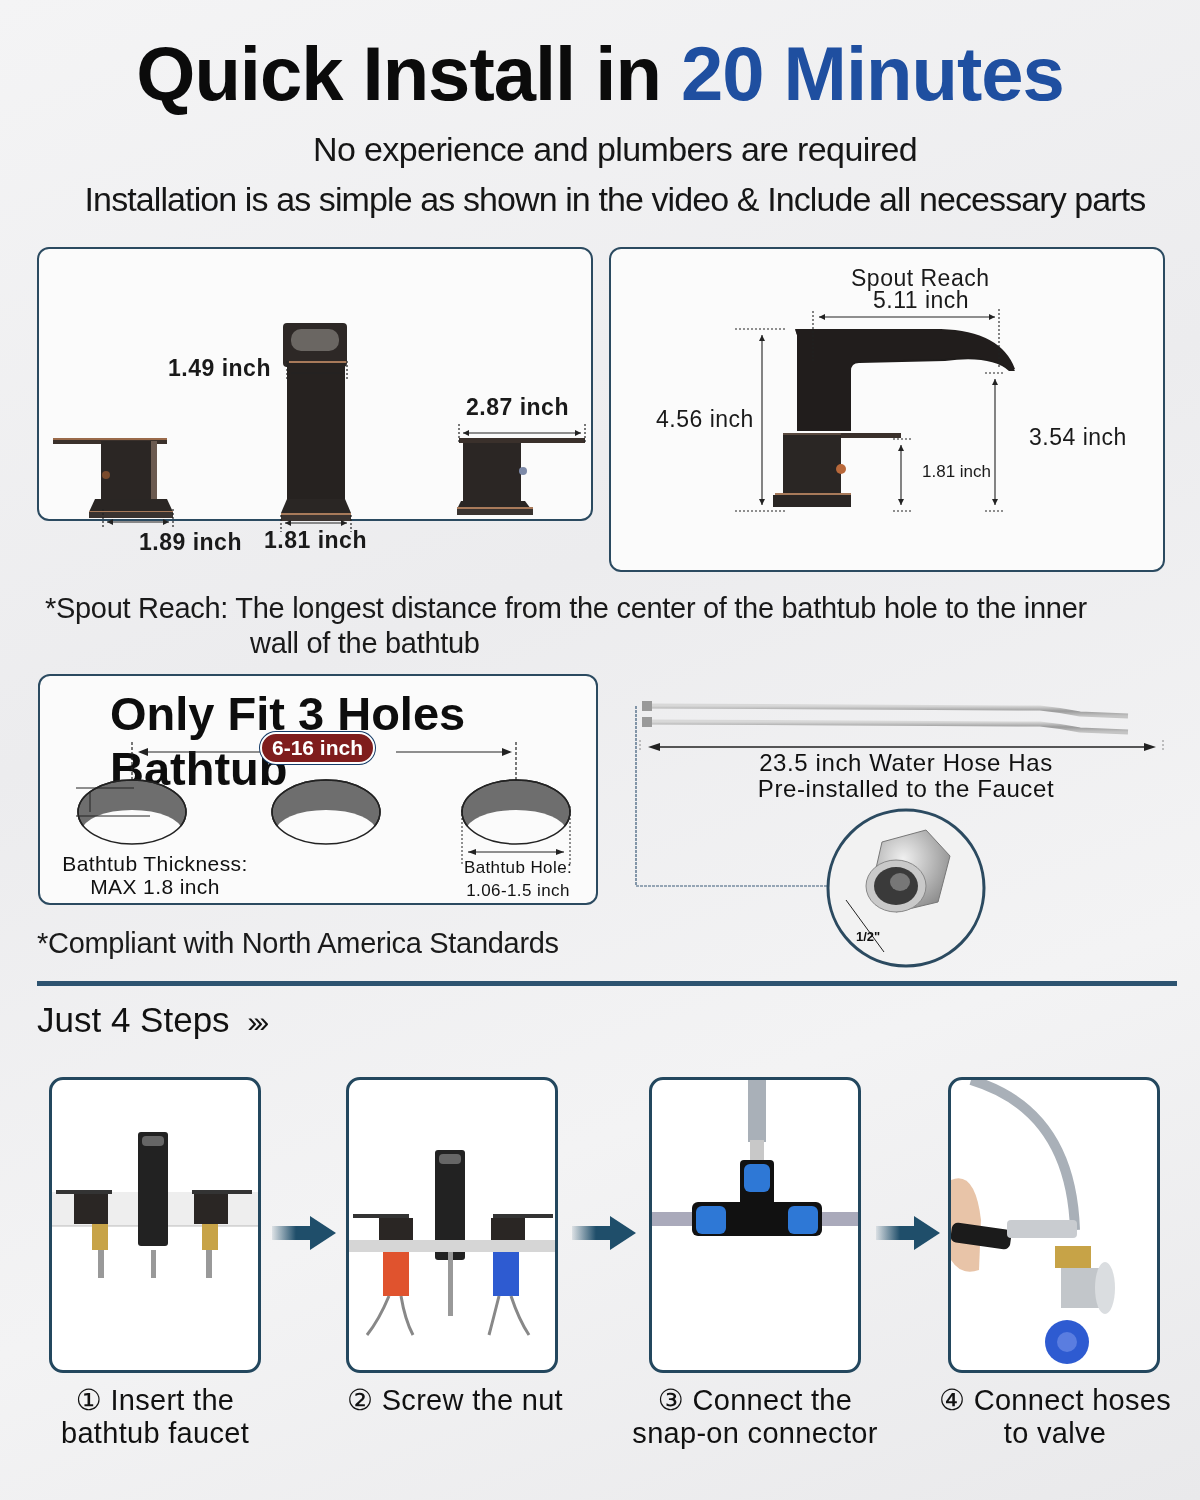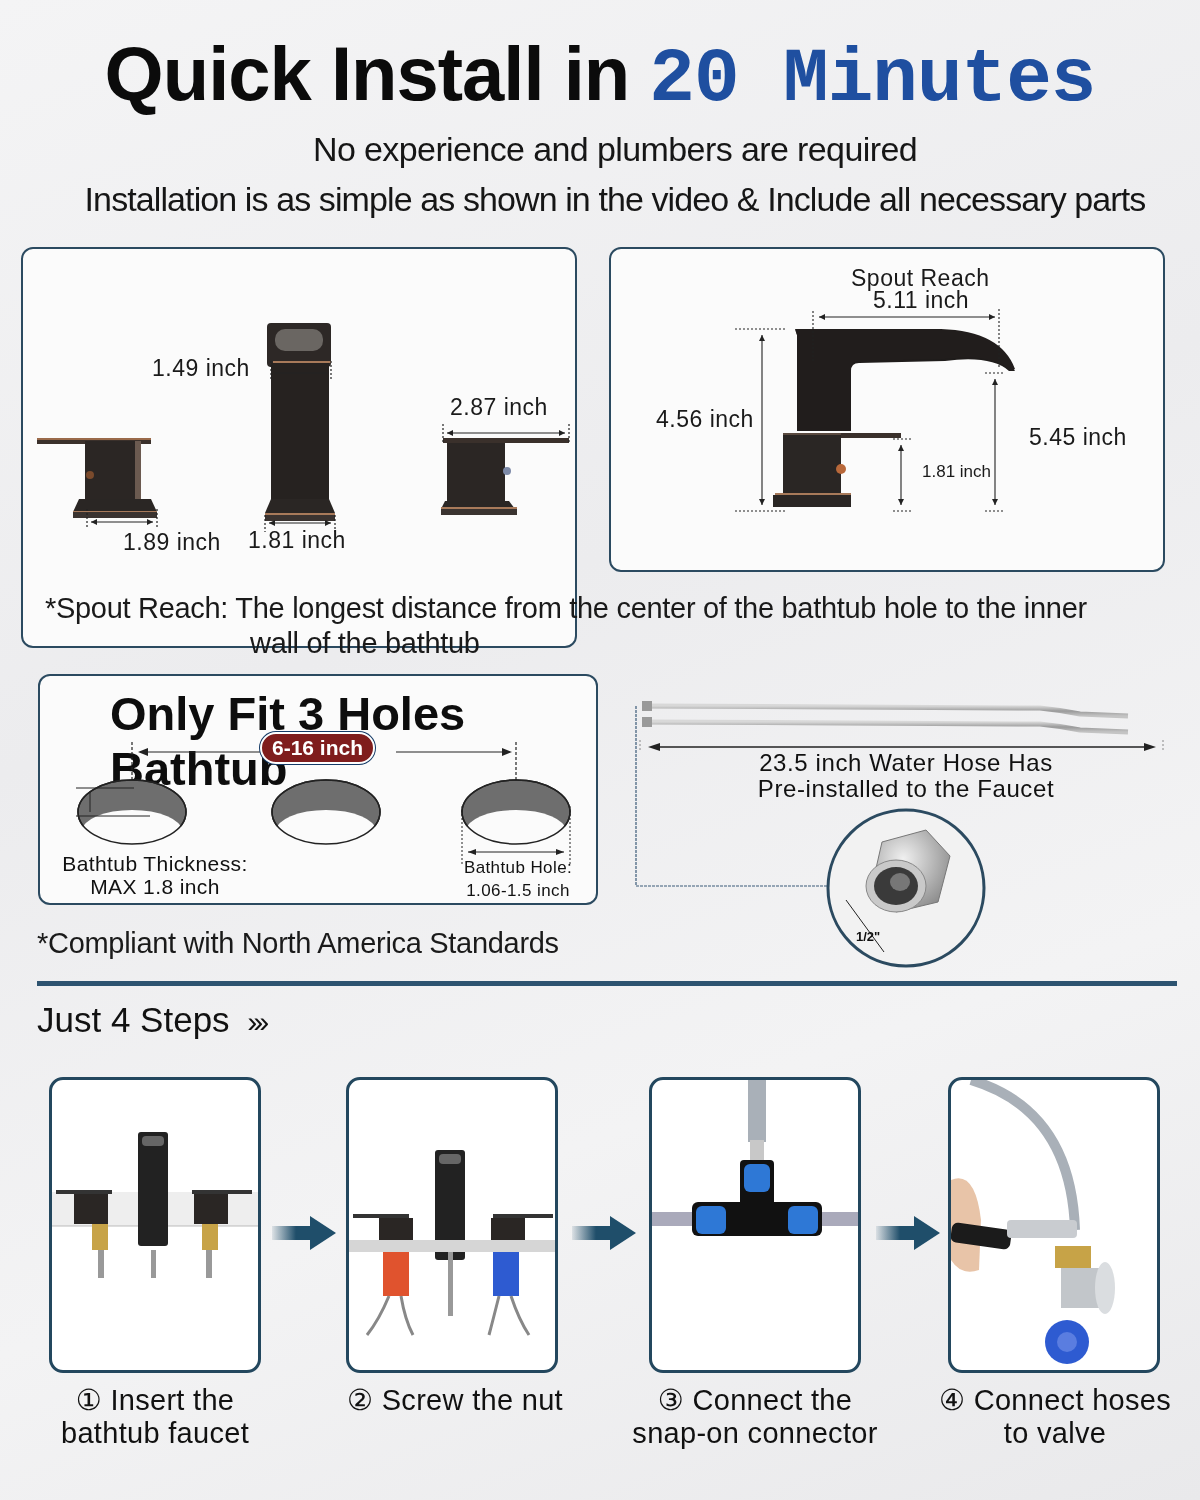--- a/index.html
+++ b/index.html
@@ -9,21 +9,21 @@
       font-family: "Liberation Sans", sans-serif;
       color: #111;
       position: relative;
     }
     .abs { position: absolute; }
     .title {
       left: 0; width: 1200px; top: 30px; text-align: center;
       font-family: "Liberation Sans", sans-serif; font-weight: bold;
       font-size: 76px; letter-spacing: -1px; color: #0b0b0b;
     }
-    .title .accent { color: #1f4fa0; font-family: Liberation Mono, monospace; }
+    .title .accent { color: #1f4fa0; }
     .sub1 { left: 0; width: 1230px; top: 130px; text-align: center; font-size: 34px; color: #161616; letter-spacing: -0.6px; }
     .sub2 { left: 0; width: 1230px; top: 180px; text-align: center; font-size: 34px; color: #161616; letter-spacing: -0.9px; }
 
     .card {
       position: absolute; background: #fbfbfb; border: 2px solid #2b4a60; border-radius: 12px;
     }
     .dim { font-size: 23px; color: #1a1a1a; letter-spacing: 0.5px; white-space: nowrap; }
     .dim-sm { font-size: 17px; color: #1a1a1a; white-space: nowrap; }
 
     .note { font-size: 29px; color: #1a1a1a; letter-spacing: -0.3px; }
@@ -44,21 +44,21 @@
   </style>
 </head>
 <body>
 
 <div class="abs title">
   <span>Quick Install in </span><span class="accent">20 Minutes</span>
 </div>
 <div class="abs sub1">No experience and plumbers are required</div>
 <div class="abs sub2">Installation is as simple as shown in the video &amp; Include all necessary parts</div>
 
-<div class="card" style="left:21px; top:247px; width:556px; height:401px;">
+<div class="card" style="left:37px; top:247px; width:556px; height:274px;font-weight:bold;">
   <svg width="556" height="325" style="position:absolute;left:0;top:0">
 
     <rect x="14" y="190" width="114" height="5" fill="#3a302b"></rect>
     <rect x="14" y="189" width="114" height="2" fill="#9a6a4a"></rect>
     <rect x="62" y="192" width="54" height="58" fill="#2b2624"></rect>
     <rect x="112" y="192" width="6" height="58" fill="#6b5a50"></rect>
     <circle cx="67" cy="226" r="4" fill="#7a4a2c"></circle>
     <polygon points="56,250 128,250 134,263 50,263" fill="#2a2624"></polygon>
     <rect x="50" y="262" width="84" height="2" fill="#a87a5a"></rect>
     <rect x="50" y="263" width="84" height="6" fill="#3a3330"></rect>
@@ -138,21 +138,21 @@
         <polygon points="151,256 148,250 154,250"></polygon>
       <polygon points="290,196 287,202 293,202"></polygon>
         <polygon points="290,256 287,250 293,250"></polygon>
       <polygon points="384,130 381,136 387,136"></polygon>
         <polygon points="384,256 381,250 387,250"></polygon>
     </g>
   </svg>
   <div class="abs dim" style="left:240px; top:16px;">Spout Reach</div>
   <div class="abs dim" style="left:262px; top:38px;">5.11 inch</div>
   <div class="abs dim" style="left:45px; top:157px;">4.56 inch</div>
-  <div class="abs dim" style="left:418px; top:175px;">5.45 inch</div>
+  <div class="abs dim" style="left:418px; top:175px;">3.54 inch</div>
   <div class="abs dim-sm" style="left:311px; top:213px;">1.81 inch</div>
 </div>
 
 <div class="abs note" style="left:45px; top:592px;">*Spout Reach: The longest distance from the center of the bathtub hole to the inner</div>
 <div class="abs note" style="left:250px; top:627px;">wall of the bathtub</div>
 
 <div class="card" style="left:38px; top:674px; width:560px; height:231px; border-radius:12px;">
   <div class="abs fit-title" style="left:70px; top:10px;">Only Fit 3 Holes Bathtub</div>
   <svg width="560" height="231" style="position:absolute;left:0;top:0">
     <g stroke="#222" stroke-width="1.2" fill="none">

